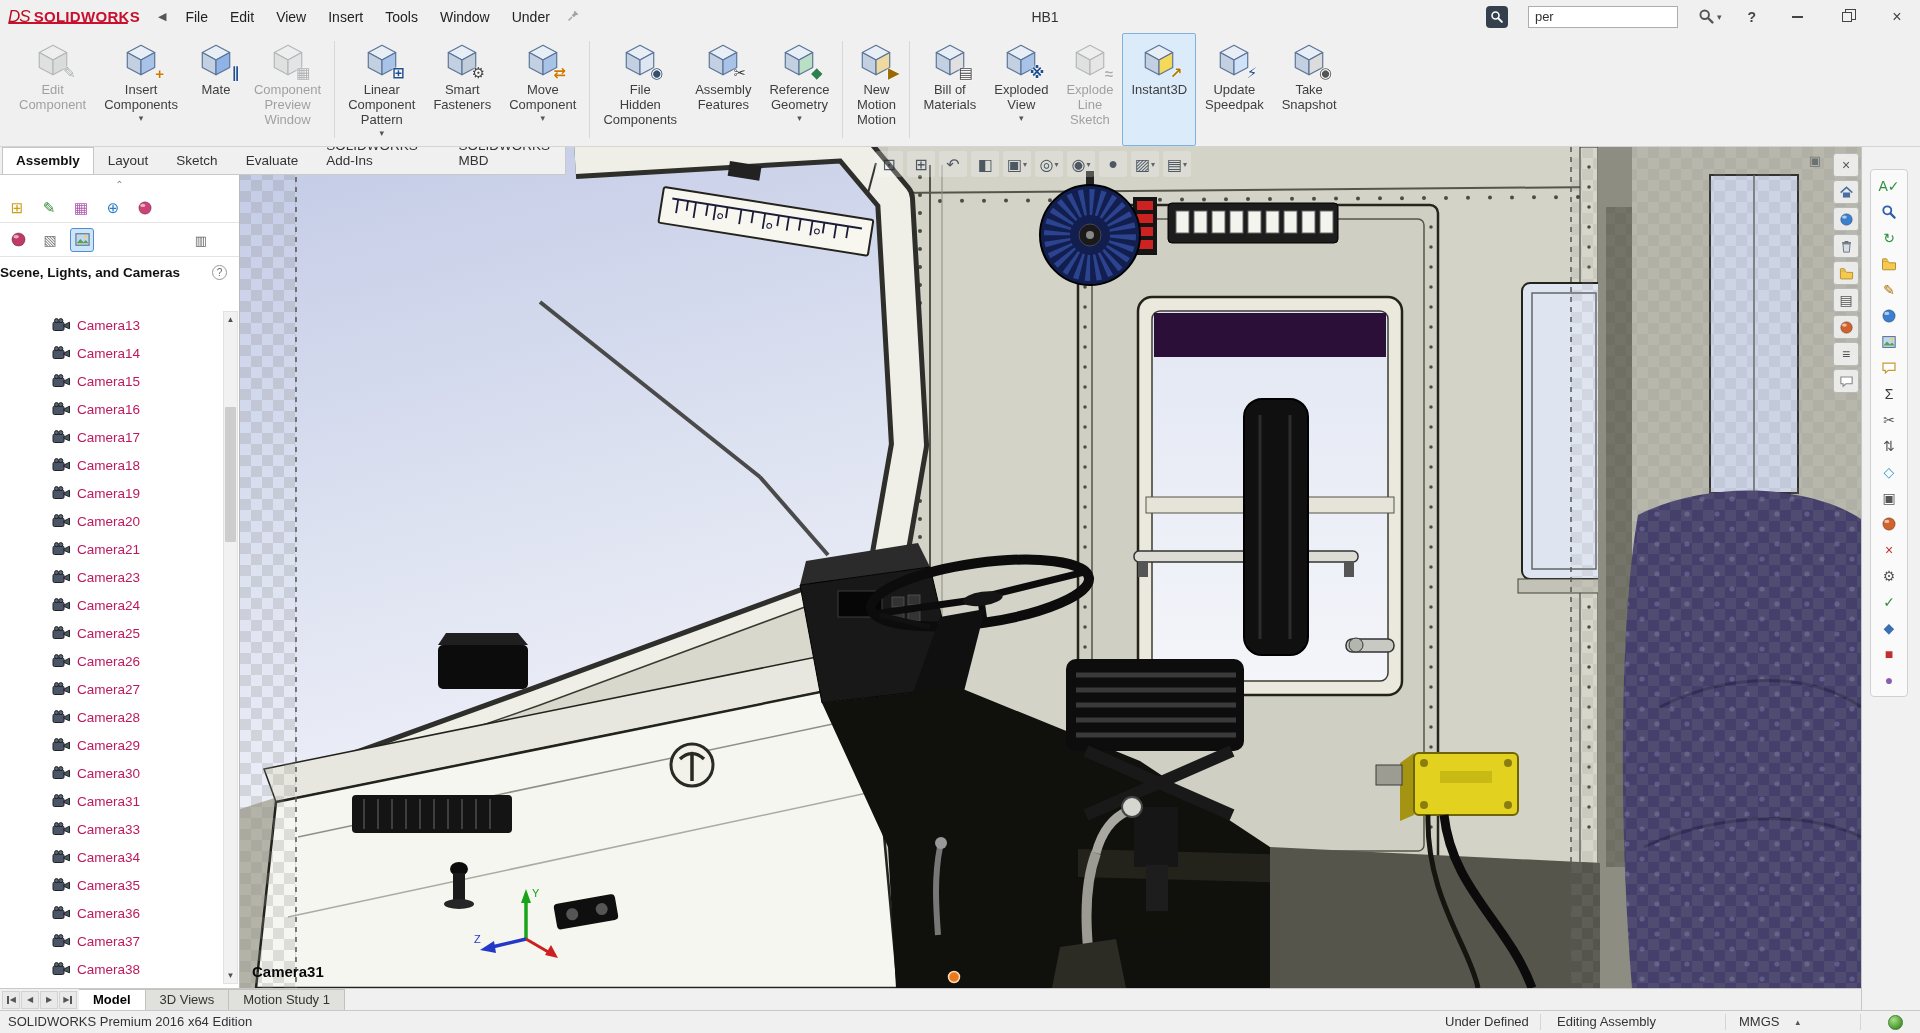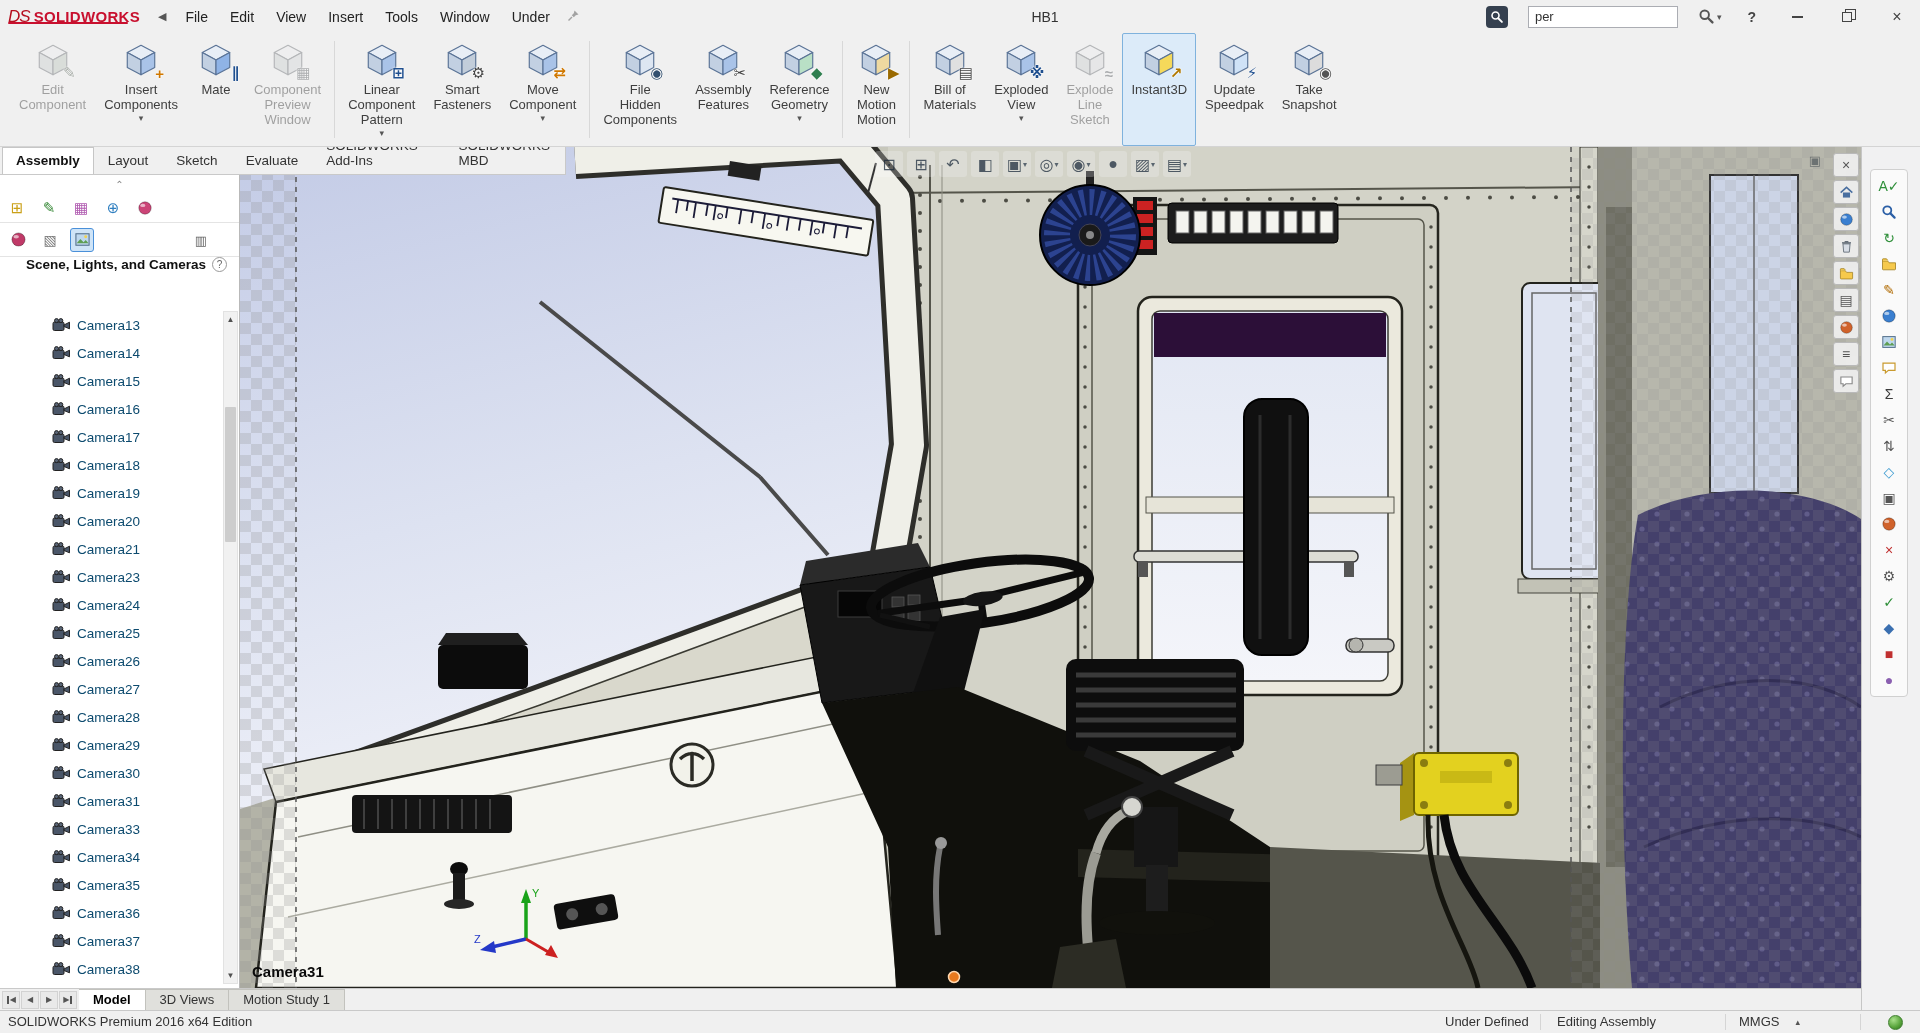--- a/index.html
+++ b/index.html
@@ -54,25 +54,25 @@
 #leftpanel{position:absolute;left:0;top:175px;width:240px;height:813px;background:#fff;border-right:1px solid #b9b9b9;z-index:20;overflow:hidden}
 #panel-splitter{height:18px;display:flex;align-items:center;justify-content:center;color:#888;font-size:10px}
 #mgr-tabs{display:flex;align-items:center;height:30px;padding-left:6px;gap:10px;border-bottom:1px solid #e4e4e4}
 .mtab{width:22px;height:22px;display:flex;align-items:center;justify-content:center;font-size:15px;border-radius:3px}
 .mtab svg{width:16px;height:16px}
 #disp-tabs{display:flex;align-items:center;height:34px;padding-left:6px;gap:8px;border-bottom:1px solid #e4e4e4;position:relative}
 .dtab{width:24px;height:24px;display:flex;align-items:center;justify-content:center;font-size:14px;border:1px solid transparent;border-radius:3px}
 .dtab svg{width:17px;height:17px}
 .dtab.active{background:#cfe4f7;border-color:#4a90d9}
 #disp-right{position:absolute;right:28px;top:8px;width:20px;height:18px;display:flex;align-items:center;justify-content:center;color:#666;font-size:13px}
-#panel-header{display:flex;height:30px;padding:0 26px;position:relative}
+#panel-header{display:flex;align-items:center;height:30px;padding:0 0;position:relative}
 #panel-title{font-weight:bold;font-size:13.5px;color:#111}
 #panel-help{position:absolute;right:12px;width:15px;height:15px;border:1px solid #999;border-radius:50%;color:#666;font-size:10px;display:flex;align-items:center;justify-content:center}
 #camera-list{position:absolute;left:0;top:136px;right:17px;bottom:0;overflow:hidden}
-.cam-row{display:flex;align-items:center;height:28px;padding-left:52px;gap:6px;font-size:13.5px;color:#0c4a6e}
+.cam-row{display:flex;align-items:center;height:28px;padding-left:52px;gap:6px;font-size:13.5px;color:#be185d}
 .cam-ic{width:19px;height:14px;display:flex}
 .cam-ic svg{width:19px;height:14px}
 
 #sbar{position:absolute;right:1px;top:136px;bottom:4px;width:15px;background:#f1f1f1;border:1px solid #e2e2e2}
 .sb-arrow{position:absolute;left:0;width:13px;height:15px;display:flex;align-items:center;justify-content:center;font-size:8px;color:#505050;background:#f1f1f1}
 #sb-up{top:0}#sb-down{bottom:0}
 #sb-thumb{position:absolute;left:1px;top:95px;width:11px;height:135px;background:#cdcdcd;border-radius:1px}
 
 
 #viewport{position:absolute;left:240px;top:147px;width:1621px;height:841px;z-index:10;overflow:hidden}

